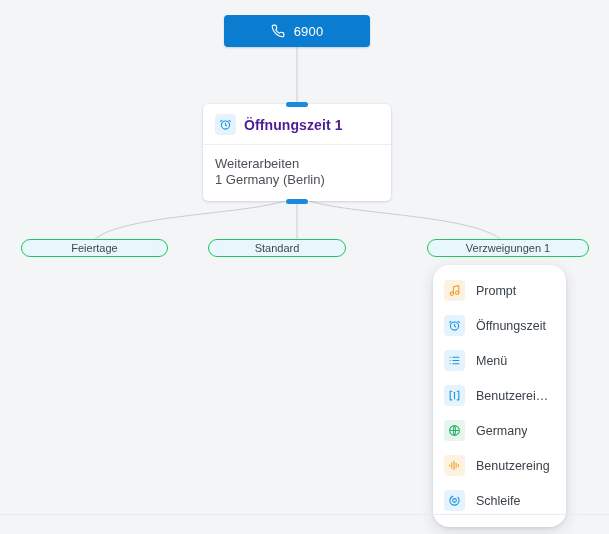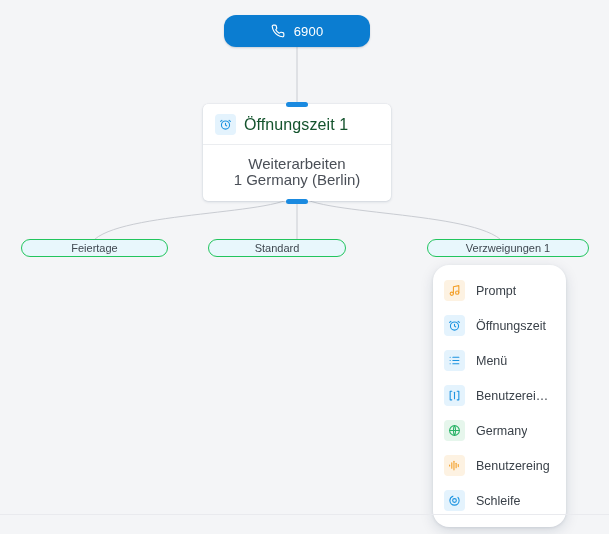--- a/index.html
+++ b/index.html
@@ -33,21 +33,21 @@
   }
 
   
   .root-node {
     position: absolute;
     left: 224px;
     top: 15px;
     width: 146px;
     height: 32px;
     background: #0b7dd1;
-    border-radius: 12px;
+    border-radius: 4px;
     display: flex;
     align-items: center;
     justify-content: center;
     gap: 9px;
     color: #ffffff;
     font-size: 13px;
     letter-spacing: .2px;
     box-shadow: 0 1px 2px rgba(16,40,70,.18);
     cursor: pointer;
   }
@@ -65,31 +65,30 @@
     cursor: pointer;
   }
   .card-head {
     display: flex;
     align-items: center;
     gap: 8px;
     padding: 10px 12px 9px 12px;
     border-bottom: 1px solid #ebedf0;
   }
   .card-title {
-    font-size: 16px;
-    font-weight: normal;
-    color: #14532d;
+    font-size: 14px;
+    font-weight: bold;
+    color: #4c1d95;
     letter-spacing: .1px;
   }
   .card-body {
     padding: 11px 12px 13px 12px;
-    font-size: 15px;
+    font-size: 13px;
     line-height: 16px;
     color: #4a4f57;
-    text-align: center;
   }
   .card-body div { white-space: nowrap; }
 
   .handle {
     position: absolute;
     left: 50%;
     transform: translateX(-50%);
     width: 22px;
     height: 5px;
     background: #1a8ae0;

